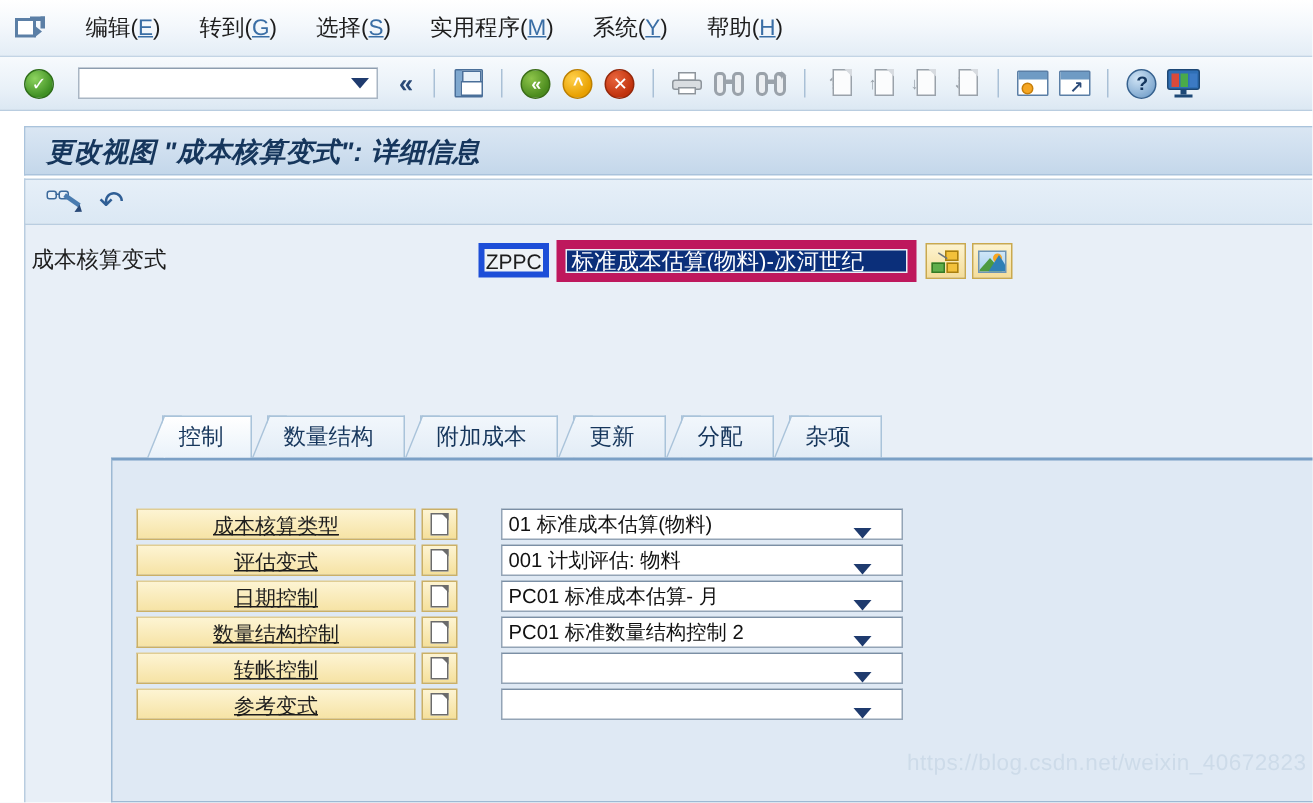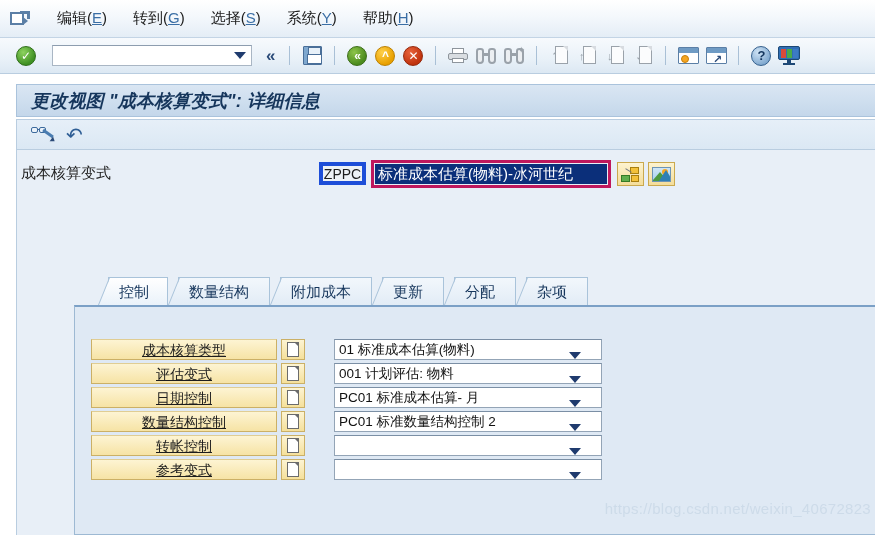--- a/index.html
+++ b/index.html
@@ -130,21 +130,21 @@
              background:#e8eff7; border-left:1px solid #b9cde0; }
 
   .fieldrow { position:absolute; left:2px; top:10px; width:859px; height:30px; display:flex; align-items:center; }
   .fieldrow .lbl { position:absolute; left:2px; top:4px; font-size:15px; color:#1d1d1d; }
   .keyfield {
     position:absolute; left:300px; top:2px; width:47px; height:23px;
     background:#eef2f6; border:4px solid #1d4ed8;
     font-size:14px; color:#1d1d1d; display:flex; align-items:center; justify-content:center;
     font-family:"Liberation Sans",sans-serif;
   }
-  .descwrap { position:absolute; left:352px; top:0px; width:240px; height:28px; border:3px solid #be185d; padding:1px; background:transparent;}
+  .descwrap { position:absolute; left:352px; top:0px; width:240px; height:28px; border:6px solid #be185d; padding:1px; background:transparent;}
   .descfield {
     width:100%; height:100%; background:#0b2f7a; color:#ffffff;
     font-size:15px; display:flex; align-items:center; padding-left:3px; white-space:nowrap; overflow:hidden;
   }
   .sqbtn {
     position:absolute; top:2px; width:27px; height:24px;
     background:linear-gradient(to bottom,#fdf3cf,#f4dd9a);
     border:1px solid #caa94e; display:flex;align-items:center;justify-content:center;
   }
   .sqbtn.b1 { left:598px; }
@@ -227,20 +227,21 @@
   <div class="menubar">
     <div class="sysmenu-icon">
       <div class="outer"></div>
         <div class="arm"></div>
         <div class="arm2"></div>
         <div class="tip"></div>
     </div>
     <div class="menu-item"><span>编辑</span>(<span class="akey">E</span>)</div>
     <div class="menu-item"><span>转到</span>(<span class="akey">G</span>)</div>
     <div class="menu-item"><span>选择</span>(<span class="akey">S</span>)</div>
+    <div class="menu-item"><span>实用程序</span>(<span class="akey">M</span>)</div>
     <div class="menu-item"><span>系统</span>(<span class="akey">Y</span>)</div>
     <div class="menu-item"><span>帮助</span>(<span class="akey">H</span>)</div>
   </div>
 
   <div class="toolbar">
     <div class="tb-btn">
       <div class="circ green">✓</div>
     </div>
     <div class="cmdfield">
       <span style="flex:1;font-size:13px;padding-left:4px;"></span>

